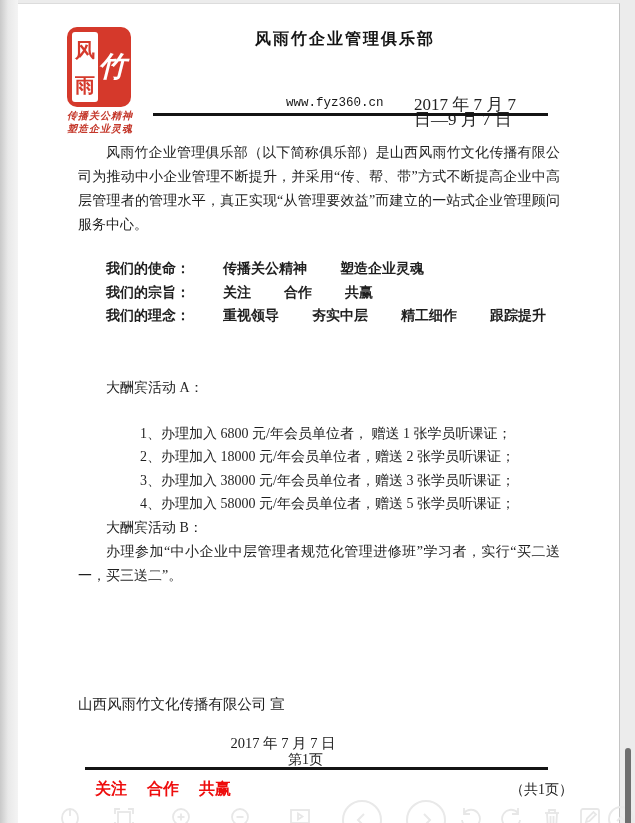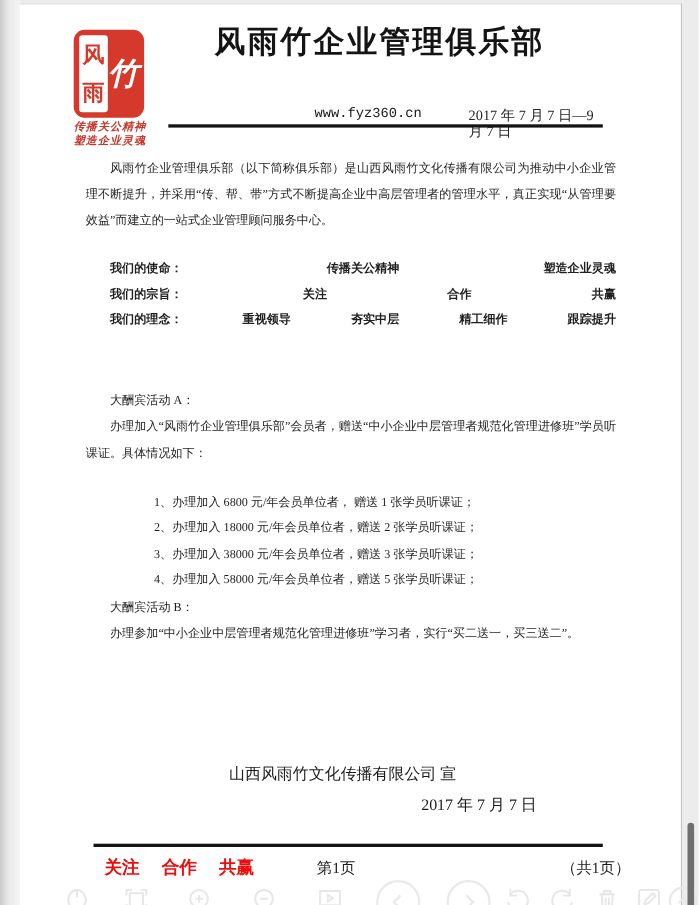--- a/index.html
+++ b/index.html
@@ -22,42 +22,42 @@
     background:#d5392b;border-radius:9px;padding:4px;box-sizing:border-box;
     display:flex;box-shadow:0 0 0 1px #d5392b;
   }
   .seal-left{width:30px;background:#fff;border-radius:3px;display:flex;flex-direction:column;
     align-items:center;justify-content:space-around;color:#d5392b;font-weight:700;font-size:20px;line-height:1;}
   .seal-right{flex:1;display:flex;align-items:center;justify-content:center;color:#fff;
     font-size:28px;font-weight:700;font-style:italic;}
   .tagline{position:absolute;left:34px;top:105px;width:96px;text-align:center;
     color:#c4372a;font-size:10px;font-weight:700;font-style:italic;line-height:13px;letter-spacing:1px;}
   .title-wrap{position:absolute;left:52px;top:18px;width:550px;text-align:center;}
-  .title-line{font-size:28px;font-weight:700;letter-spacing:2px;line-height:34px;color:#141414;}
+  .title-line{font-size:16px;font-weight:700;letter-spacing:2px;line-height:34px;color:#141414;}
   .site-url{position:absolute;left:268px;top:92px;font-family:Liberation Mono, monospace;
     font-size:12.5px;color:#171717;}
-  .date-range{position:absolute;left:408px;top:93px;width:120px;font-size:13px;line-height:15px;color:#222;}
+  .date-range{position:absolute;left:396px;top:93px;width:120px;font-size:17px;line-height:15px;color:#222;}
   .header-rule{position:absolute;left:135px;top:109px;width:395px;height:3px;background:#141414;}
   
-  .content{position:absolute;left:60px;top:137px;width:482px;font-size:11px;line-height:24px;color:#1f1f1f;}
+  .content{position:absolute;left:60px;top:137px;width:482px;font-size:14px;line-height:24px;color:#1f1f1f;}
   .para{margin:0;text-indent:2em;text-align:justify;}
   .statements{margin-top:20px;line-height:23.5px;font-weight:600;}
-  .stmt-row{display:flex;column-gap:20px;margin-left:2em;white-space:nowrap;justify-content:space-between;}
+  .stmt-row{display:flex;column-gap:33px;margin-left:2em;white-space:nowrap;}
   .promo-heading{margin-top:48px;margin-left:2em;}
   .promo-list{margin-top:22px;line-height:23.5px;}
   .promo-list-item{margin-left:62px;white-space:nowrap;}
   
   .signature{position:absolute;left:60px;top:688px;width:482px;font-size:14.5px;line-height:24px;}
-  .sig-company{text-align:center;padding-right:15px;}
-  .sig-date{text-align:right;padding-right:72px;margin-top:4px;}
+  .sig-company{text-align:left;padding-right:15px;}
+  .sig-date{text-align:center;padding-right:72px;margin-top:15px;}
   
   .footer-rule{position:absolute;left:67px;top:763px;width:463px;height:3px;background:#141414;}
   .footer-slogan{position:absolute;left:77px;top:775px;display:flex;gap:20px;
     font-family:"Liberation Sans",sans-serif;font-weight:700;font-size:16px;color:#ee0d0d;}
-  .footer-page{position:absolute;left:270px;top:777px;font-size:14px;color:#1c1c1c;}
+  .footer-page{position:absolute;left:270px;top:747px;font-size:14px;color:#1c1c1c;}
   .footer-total{position:absolute;left:452px;top:777px;font-size:14px;color:#1c1c1c;margin-left:40px;}
   
   .toolbar{position:absolute;left:0;top:0;width:635px;height:823px;pointer-events:none;}
   .tb{position:absolute;pointer-events:auto;color:#e7e7e7;}
   .tb svg{display:block;}
   .tb-circle{width:40px;height:40px;border:2px solid #e9e9e9;border-radius:50%;
     display:flex;align-items:center;justify-content:center;box-sizing:border-box;background:transparent;}
   .scroll-thumb{position:absolute;left:625px;top:748px;width:6px;height:80px;border-radius:3px;background:#6f6f6f;}
 </style>
 </head>
@@ -107,21 +107,20 @@
       <div class="stmt-row">
         <span>我们的理念：</span>
         <span>重视领导</span>
         <span>夯实中层</span>
         <span>精工细作</span>
         <span>跟踪提升</span>
       </div>
     </div>
 
     <div class="promo-heading">大酬宾活动 A：</div>
-    <p class="para">办理加入“风雨竹企业管理俱乐部”会员者，赠送“中小企业中层管理者规范化管理进修班”学员听课证。具体情况如下：</p>
     <div class="promo-list">
       <div class="promo-list-item">1、办理加入 6800 元/年会员单位者， 赠送 1 张学员听课证；</div>
       <div class="promo-list-item">2、办理加入 18000 元/年会员单位者，赠送 2 张学员听课证；</div>
       <div class="promo-list-item">3、办理加入 38000 元/年会员单位者，赠送 3 张学员听课证；</div>
       <div class="promo-list-item">4、办理加入 58000 元/年会员单位者，赠送 5 张学员听课证；</div>
     </div>
 
     <div class="promo-heading" style="margin-top:0;">大酬宾活动 B：</div>
     <p class="para">办理参加“中小企业中层管理者规范化管理进修班”学习者，实行“买二送一，买三送二”。</p>
   </div>

